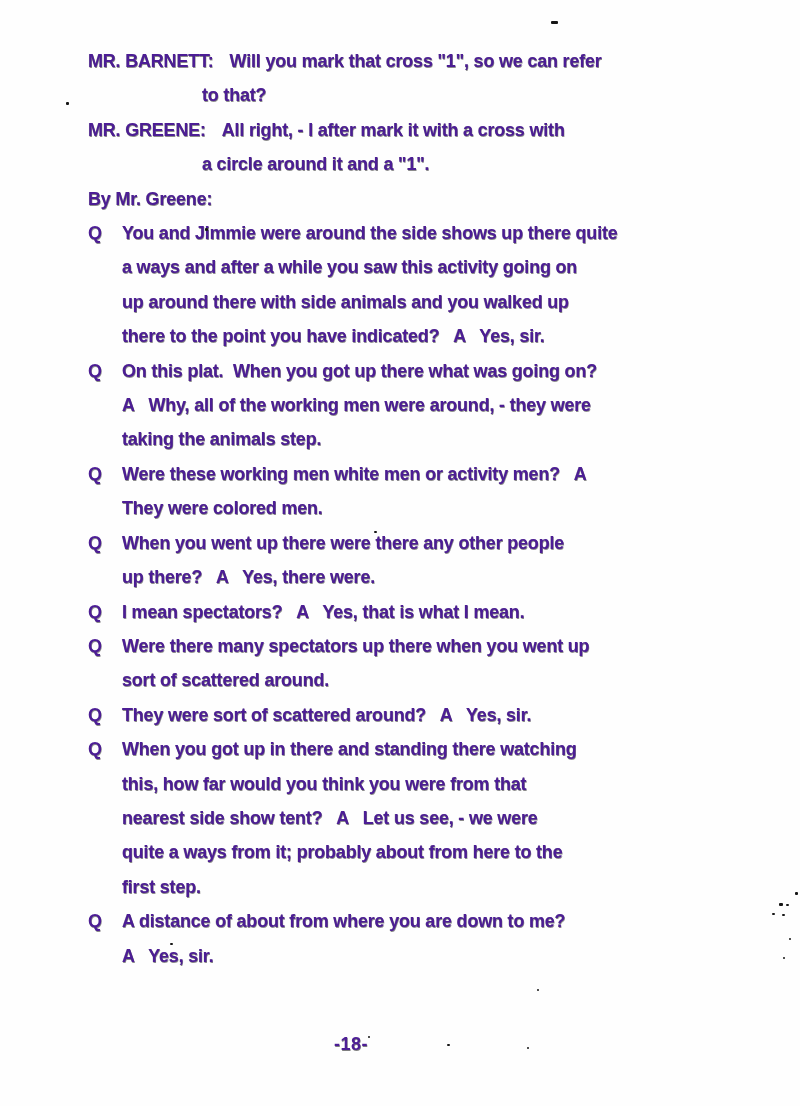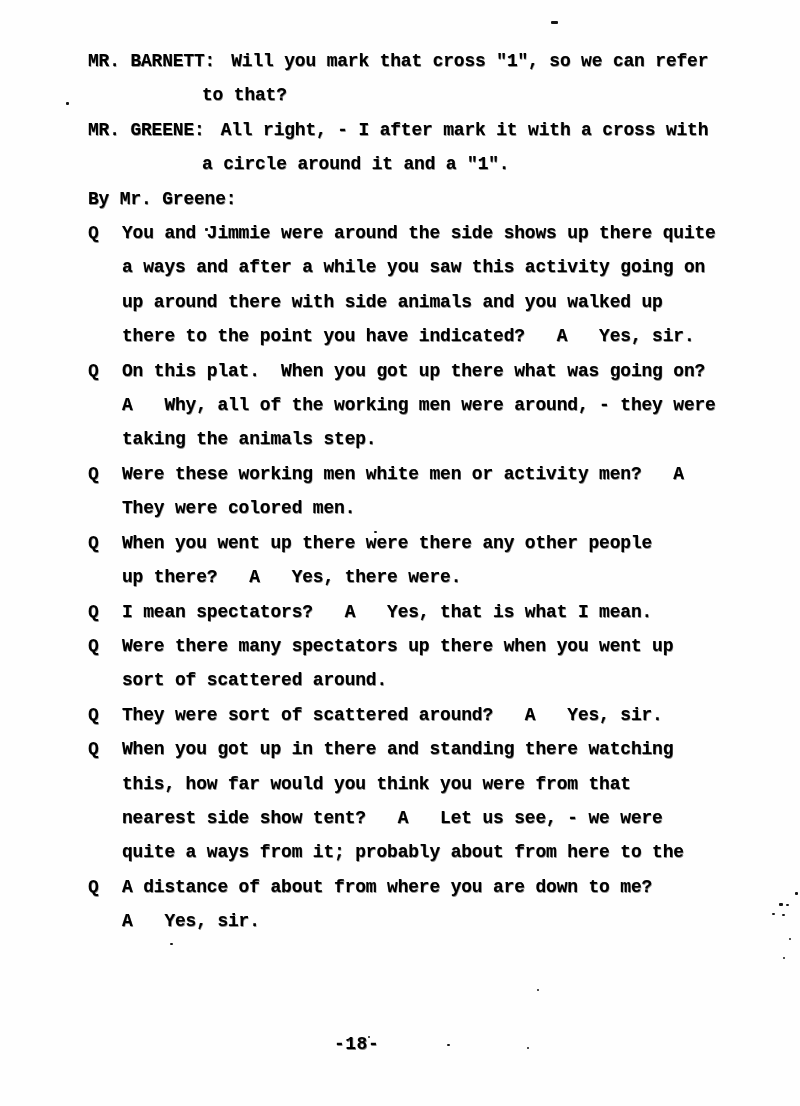--- a/index.html
+++ b/index.html
@@ -6,23 +6,23 @@
     margin: 0;
     padding: 0;
     background: #ffffff;
   }
   .page {
     position: relative;
     width: 800px;
     height: 1106px;
     background: #fefefe;
     overflow: hidden;
-    font-family: Liberation Mono, monospace;
+    font-family: Liberation Sans, sans-serif;
     font-weight: 700;
-    color: #000000;
+    color: #4c1d95;
   }
   .content {
     position: absolute;
     left: 88px;
     top: 44px;
     width: 680px;
   }
   .line {
     white-space: pre;
     font-size: 18px;
@@ -119,20 +119,21 @@
       <span class="qmark">Q</span>
       <div class="line">They were sort of scattered around?   A   Yes, sir.</div>
     </div>
 
     <div class="block qa">
       <span class="qmark">Q</span>
       <div class="line">When you got up in there and standing there watching</div>
       <div class="line">this, how far would you think you were from that</div>
       <div class="line">nearest side show tent?   A   Let us see, - we were</div>
       <div class="line">quite a ways from it; probably about from here to the</div>
+      <div class="line">first step.</div>
     </div>
 
     <div class="block qa">
       <span class="qmark">Q</span>
       <div class="line">A distance of about from where you are down to me?</div>
       <div class="line">A   Yes, sir.</div>
     </div>
 
   </div>
 

